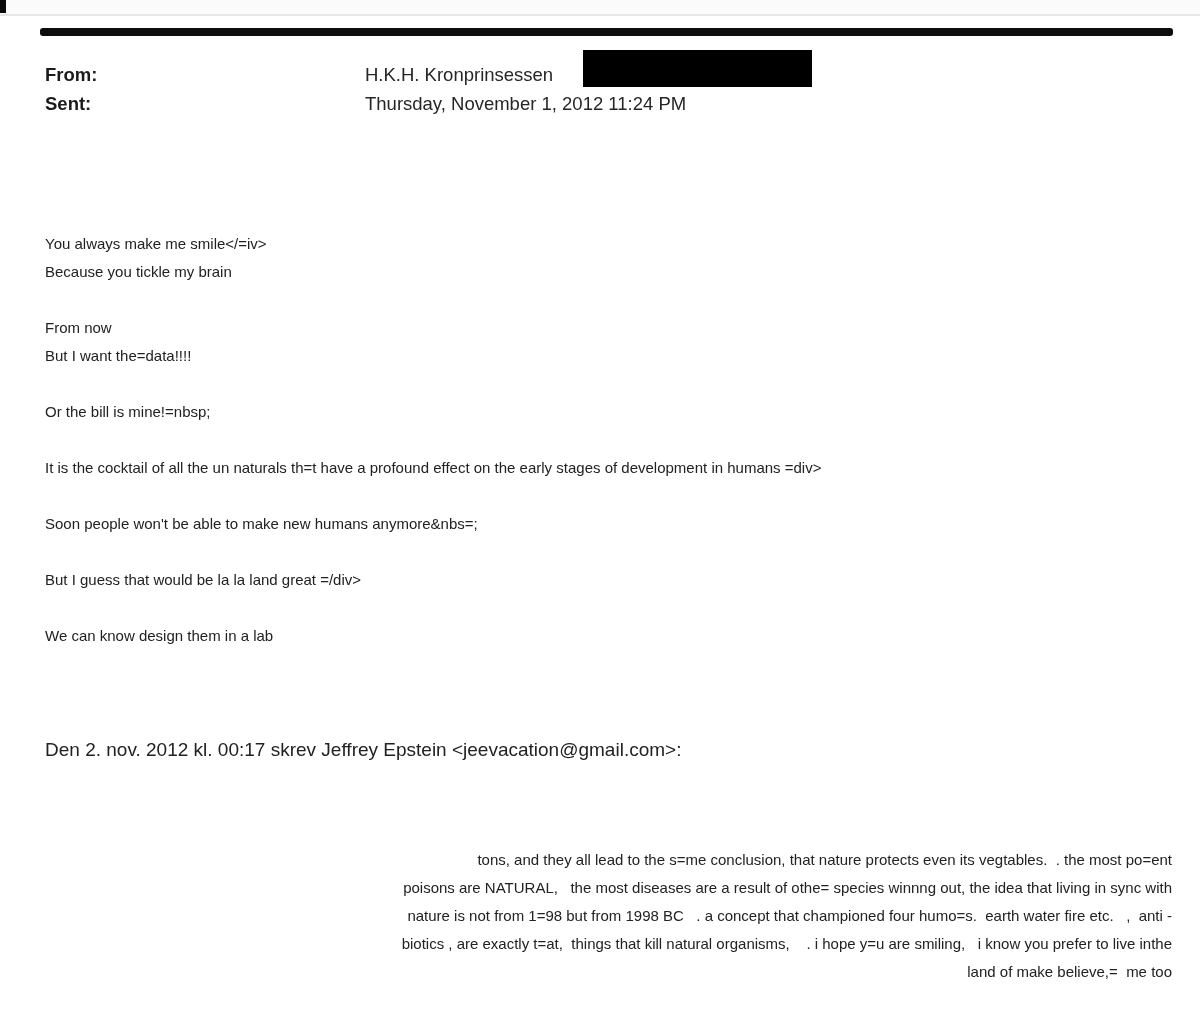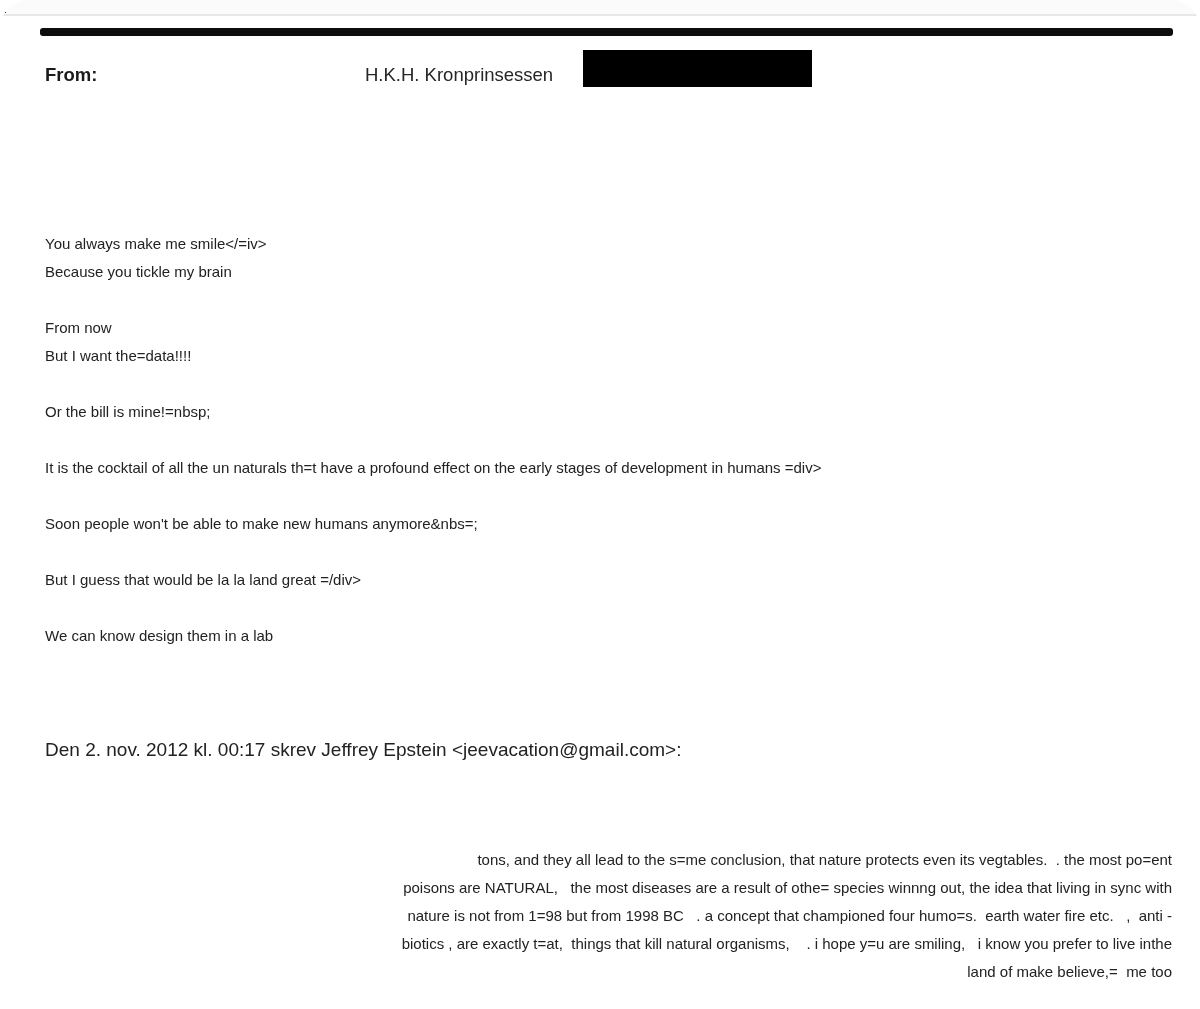--- a/index.html
+++ b/index.html
@@ -8,21 +8,20 @@
     background: #ffffff;
   }
   .page {
     position: relative;
     width: 1200px;
     height: 1009px;
     background: #ffffff;
     overflow: hidden;
     font-family: "Liberation Sans", "DejaVu Sans", sans-serif;
     color: #212121;
-    border-radius: 29px;
   }
   .soft {
     filter: blur(0.25px);
   }
   .top-band {
     position: absolute;
     left: 0; top: 0;
     width: 1200px; height: 14px;
     background: #fbfbfb;
     border-bottom: 2px solid #e7e7e7;
@@ -104,20 +103,24 @@
 
   <div class="top-band"></div>
   <div class="corner-artifact"></div>
   <div class="divider-bar"></div>
 
   <div class="header-block">
     <div class="header-row">
       <div class="header-label">From:</div>
       <div class="header-value">H.K.H. Kronprinsessen</div>
     </div>
+    <div class="header-row">
+      <div class="header-label">Sent:</div>
+      <div class="header-value">Thursday, November 1, 2012 11:24 PM</div>
+    </div>
   </div>
 
   <div class="redaction-box"></div>
 
   <div class="body-block">
     <div class="paragraph">
       <div class="line">You always make me smile&lt;/=iv&gt;</div>
       <div class="line">Because you tickle my brain</div>
     </div>
     <div class="paragraph">

